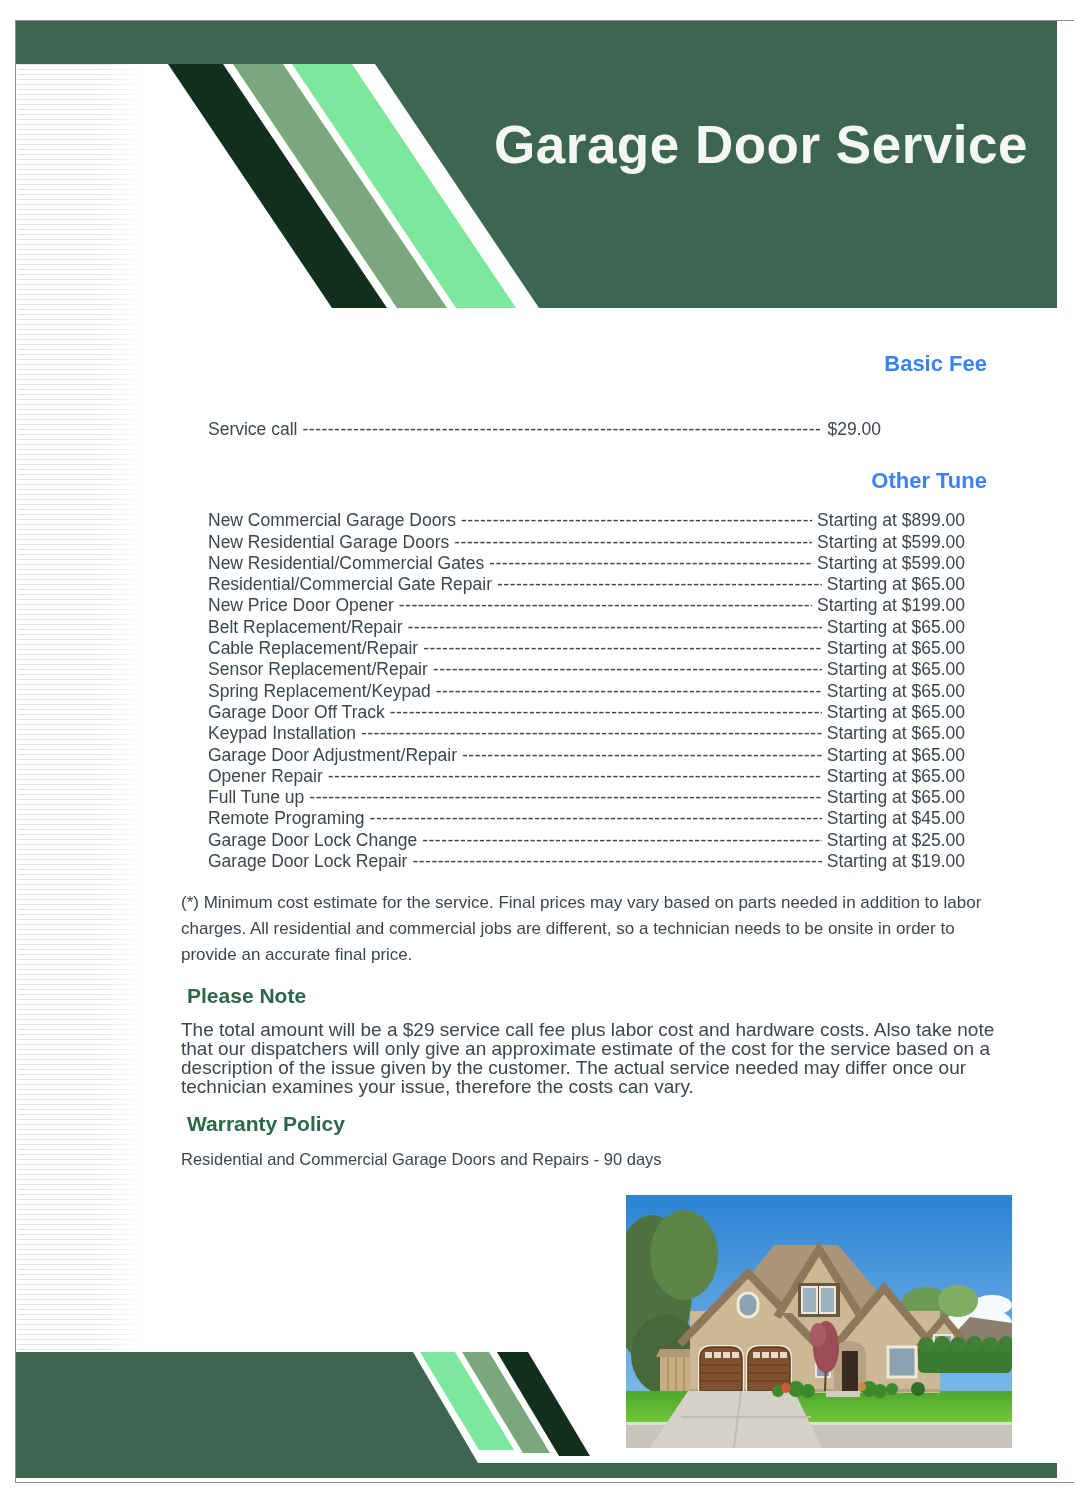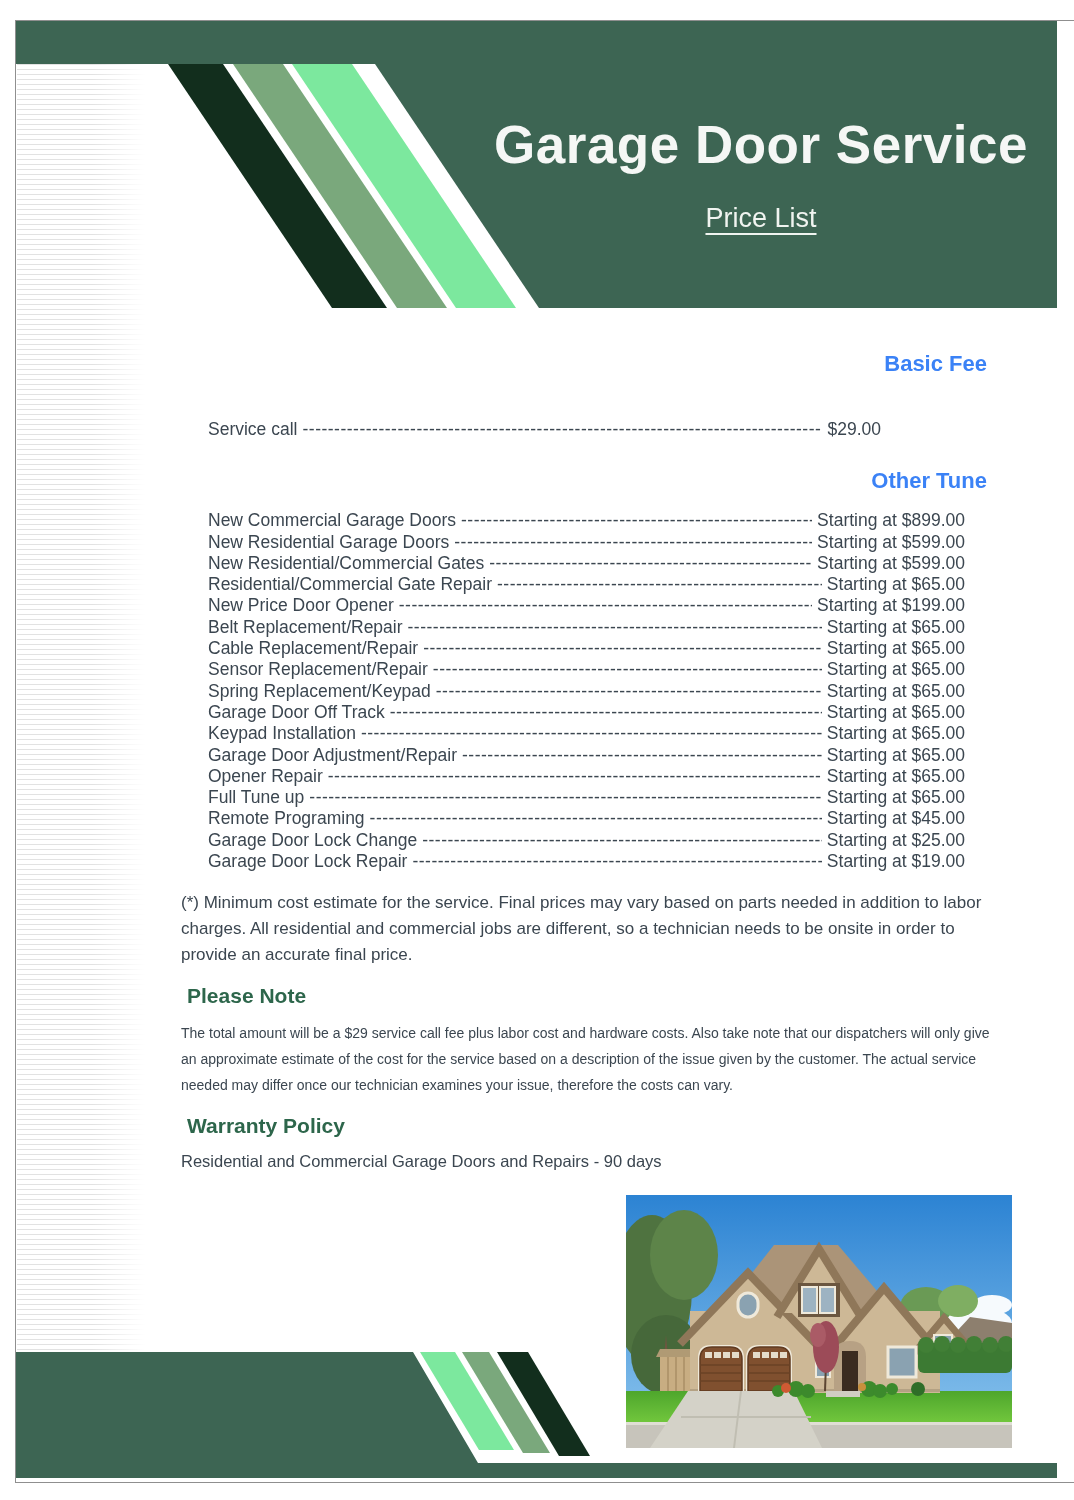--- a/index.html
+++ b/index.html
@@ -26,21 +26,21 @@
   h3{margin:6px;font-size:21px;font-weight:bold;color:#2d664b;line-height:24px;}
   .fee-row{display:flex;align-items:baseline;font-size:17.5px;line-height:21.3px;white-space:nowrap;}
   .fee-row.basic{margin:42px 0 0 27px;width:673px;}
   .fee-label{flex:0 0 auto;}
   .leader{flex:1 1 auto;overflow:hidden;margin:0 5px;letter-spacing:0.5px;}
   .fee-price{flex:0 0 auto;}
   .fee-list{margin:16px 0 0 27px;width:757px;}
   p{margin:0;}
   .note{margin-top:18px;font-size:17px;line-height:26px;}
   .h-please{margin-top:16px;}
-  .body-text{margin-top:12px;font-size:14px;line-height:26px;}
+  .body-text{margin-top:12px;font-size:19px;line-height:19px;}
   .h-warranty{margin-top:16px;}
   .warranty-line{margin-top:12px;font-size:16.5px;line-height:22px;}
   
   .photo{position:absolute;left:610px;top:1174px;width:386px;height:253px;z-index:3;overflow:hidden;}
   .photo svg{display:block;}
   
   .footer-svg{position:absolute;left:0;top:1331px;width:1041px;height:126px;display:block;z-index:2;}
 </style>
 </head>
 <body>
@@ -52,21 +52,20 @@
     <path d="M0,43 H359 L523,287 H0 Z" fill="#ffffff"></path>
     <path d="M152,43 H207 L371,287 H316 Z" fill="#122e1d"></path>
     <path d="M217,43 H267 L431,287 H381 Z" fill="#7aa87c"></path>
     <path d="M276,43 H336 L500,287 H440 Z" fill="#7ce89e"></path>
   </svg>
 
   <div class="pinstripes"></div>
 
   <div class="title-block">
     <div class="title">Garage Door Service</div>
-    <div class="subtitle">Price List</div>
   </div>
 
   <div class="content">
 
     <h2>Basic Fee</h2>
 
     <div class="fee-row basic">
       <span class="fee-label">Service call</span>
       <span class="leader">------------------------------------------------------------------------------------------------------------------------------------------------------------------------------------------------------------------------------------------------------------------------------------------------------------</span>
       <span class="fee-price">$29.00</span>

